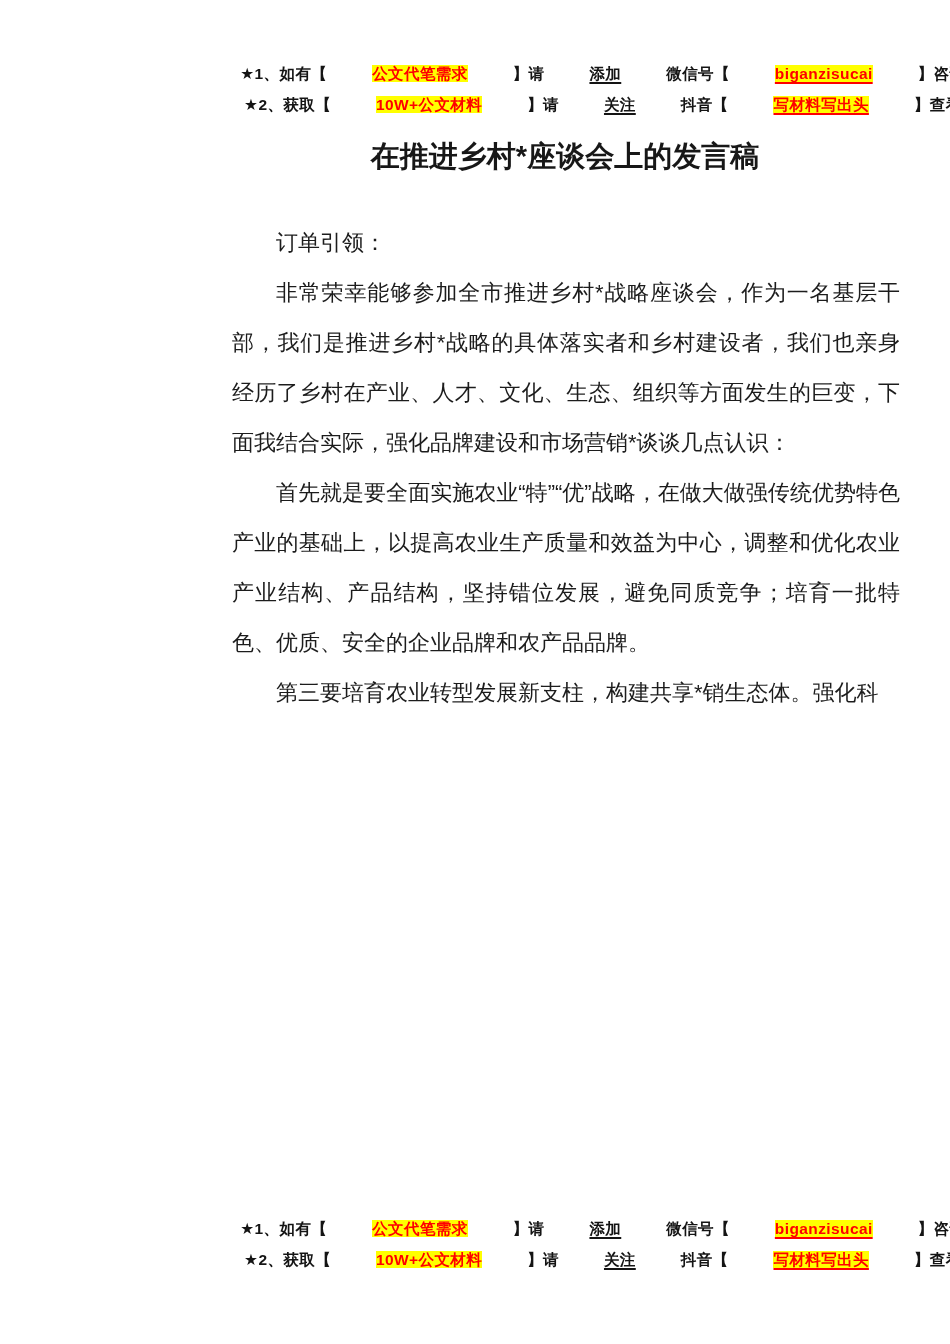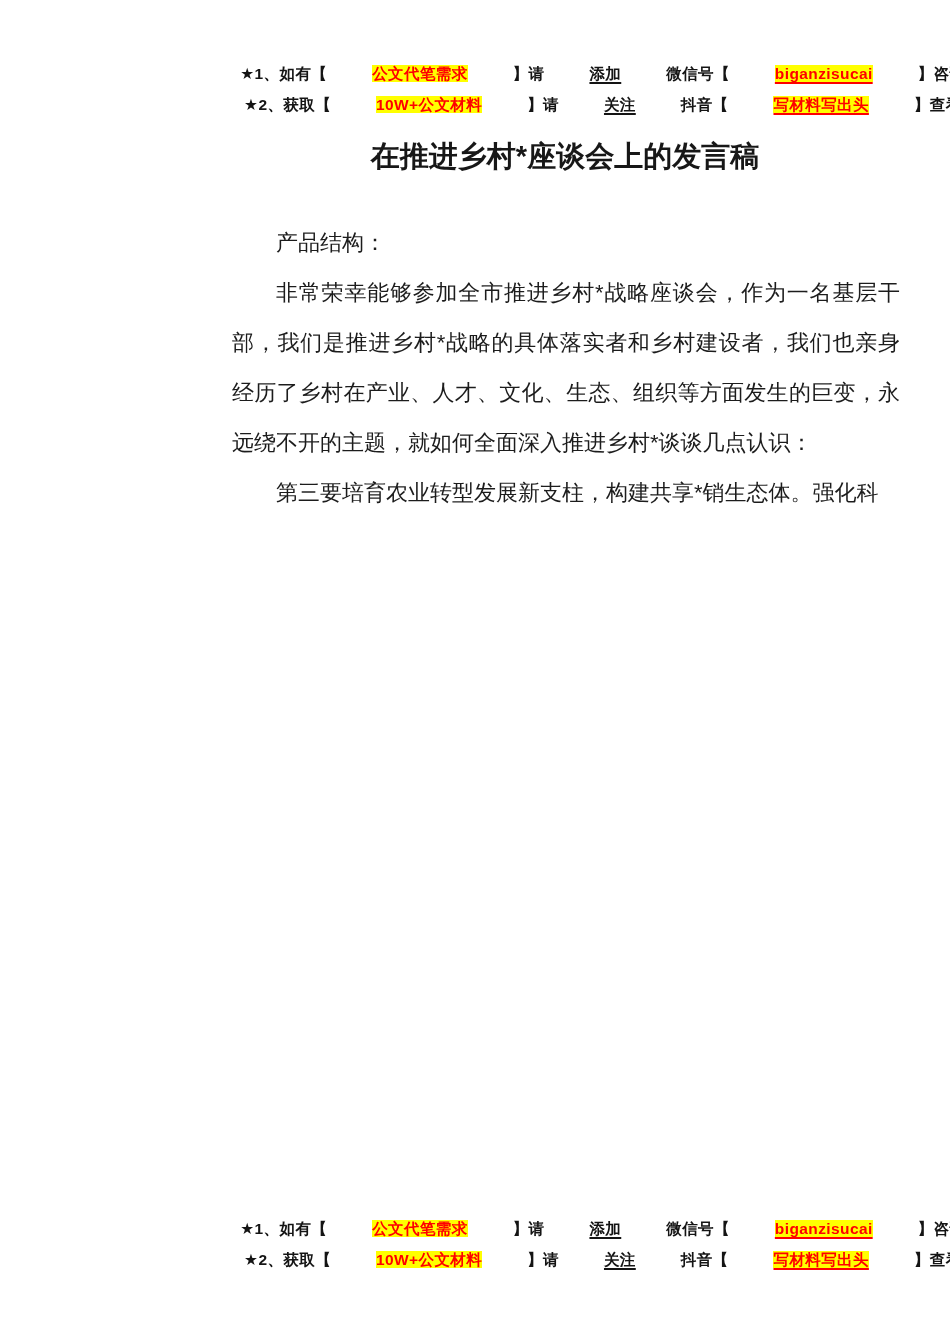--- a/index.html
+++ b/index.html
@@ -65,22 +65,23 @@
 <div class="page">
 
   <div class="banner banner-top">
     <div><span>★1、如有【</span><span class="red hl">公文代笔需求</span><span>】请</span><span class="u">添加</span><span>微信号【</span><span class="red hl u">biganzisucai</span><span>】咨询★</span></div>
     <div><span>★2、获取【</span><span class="red hl">10W+公文材料</span><span>】请</span><span class="u">关注</span><span>抖音【</span><span class="red hl u">写材料写出头</span><span>】查看★</span></div>
   </div>
 
   <div class="doc-title">在推进乡村*座谈会上的发言稿</div>
 
   <div class="content">
-    <p>产品结构：</p>
-    <p>非常荣幸能够参加全市推进乡村*战略座谈会，作为一名基层干部，我们是推进乡村*战略的具体落实者和乡村建设者，我们也亲身经历了乡村在产业、人才、文化、生态、组织等方面发生的巨变，永远绕不开的主题，就如何全面深入推进乡村*谈谈几点认识：</p>
+    <p>订单引领：</p>
+    <p>非常荣幸能够参加全市推进乡村*战略座谈会，作为一名基层干部，我们是推进乡村*战略的具体落实者和乡村建设者，我们也亲身经历了乡村在产业、人才、文化、生态、组织等方面发生的巨变，下面我结合实际，强化品牌建设和市场营销*谈谈几点认识：</p>
+    <p>首先就是要全面实施农业“特”“优”战略，在做大做强传统优势特色产业的基础上，以提高农业生产质量和效益为中心，调整和优化农业产业结构、产品结构，坚持错位发展，避免同质竞争；培育一批特色、优质、安全的企业品牌和农产品品牌。</p>
     <p>第三要培育农业转型发展新支柱，构建共享*销生态体。强化科</p>
   </div>
 
   <div class="banner banner-bottom">
     <div><span>★1、如有【</span><span class="red hl">公文代笔需求</span><span>】请</span><span class="u">添加</span><span>微信号【</span><span class="red hl u">biganzisucai</span><span>】咨询★</span></div>
     <div><span>★2、获取【</span><span class="red hl">10W+公文材料</span><span>】请</span><span class="u">关注</span><span>抖音【</span><span class="red hl u">写材料写出头</span><span>】查看★</span></div>
   </div>
 
 </div>
 

